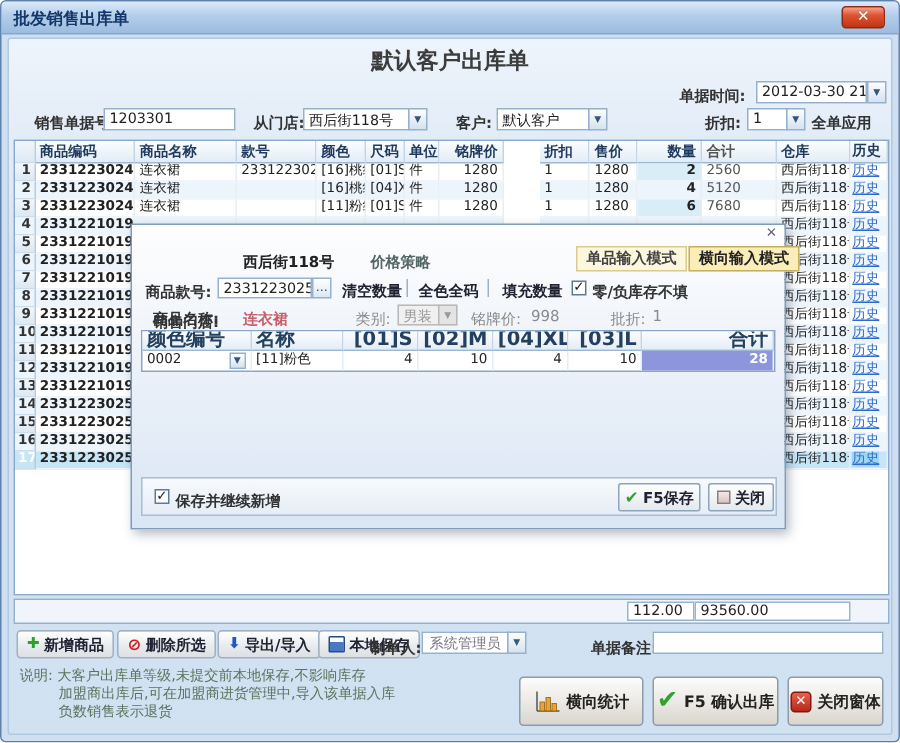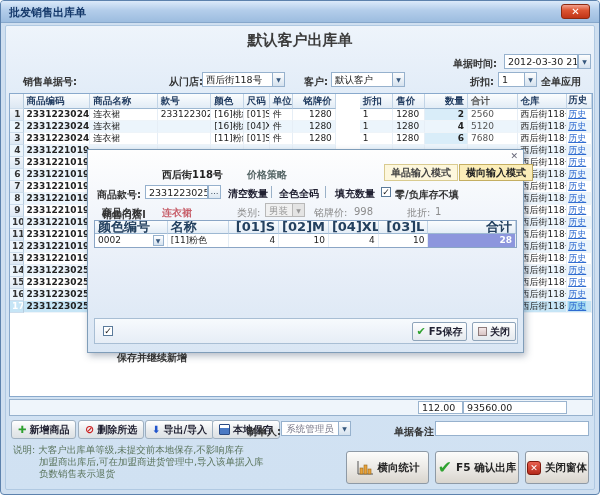--- a/index.html
+++ b/index.html
@@ -130,20 +130,21 @@
   </div>
   <div class="body"></div>
 
   <div class="heading">默认客户出库单</div>
 
   <span class="lbl" style="left:452px;top:56px;">单据时间:</span>
   <span class="fld" style="left:503px;top:53px;width:74px;">2012-03-30 21:52:</span>
   <span class="drop" style="left:577px;top:53px;"><span>▼</span></span>
 
   <span class="lbl" style="left:22px;top:74px;">销售单据号:</span>
+  <span class="fld" style="left:68px;top:71px;width:88px;">1203301</span>
 
   <span class="lbl" style="left:168px;top:74px;">从门店:</span>
   <span class="fld" style="left:201px;top:71px;width:71px;">西后街118号</span>
   <span class="drop" style="left:271px;top:71px;"><span>▼</span></span>
 
   <span class="lbl" style="left:303px;top:74px;">客户:</span>
   <span class="fld" style="left:330px;top:71px;width:62px;">默认客户</span>
   <span class="drop" style="left:391px;top:71px;"><span>▼</span></span>
 
   <span class="lbl" style="left:469px;top:74px;">折扣:</span>
@@ -540,21 +541,21 @@
           <div class="dtd d2">4</div>
           <div class="dtd d3">10</div>
           <div class="dtd d4">4</div>
           <div class="dtd d5">10</div>
           <div class="dtd d6">28</div>
         </div>
     </div>
 
     <div class="dbar">
       <span class="cb" style="position:absolute;left:8px;top:7px;"><span>✓</span></span>
-      <span class="dlbl" style="left:22px;top:8px;margin-top:24px;">保存并继续新增</span>
+      <span class="dlbl" style="left:22px;top:8px;">保存并继续新增</span>
       <div class="dlg-btn" style="left:317px;width:55px;">
         <span class="icon-check-sm">✔</span>
         <span>F5保存</span>
       </div>
       <div class="dlg-btn" style="left:377px;width:44px;">
         <span class="icon-closebox"></span>
         <span>关闭</span>
       </div>
     </div>
   </div>

